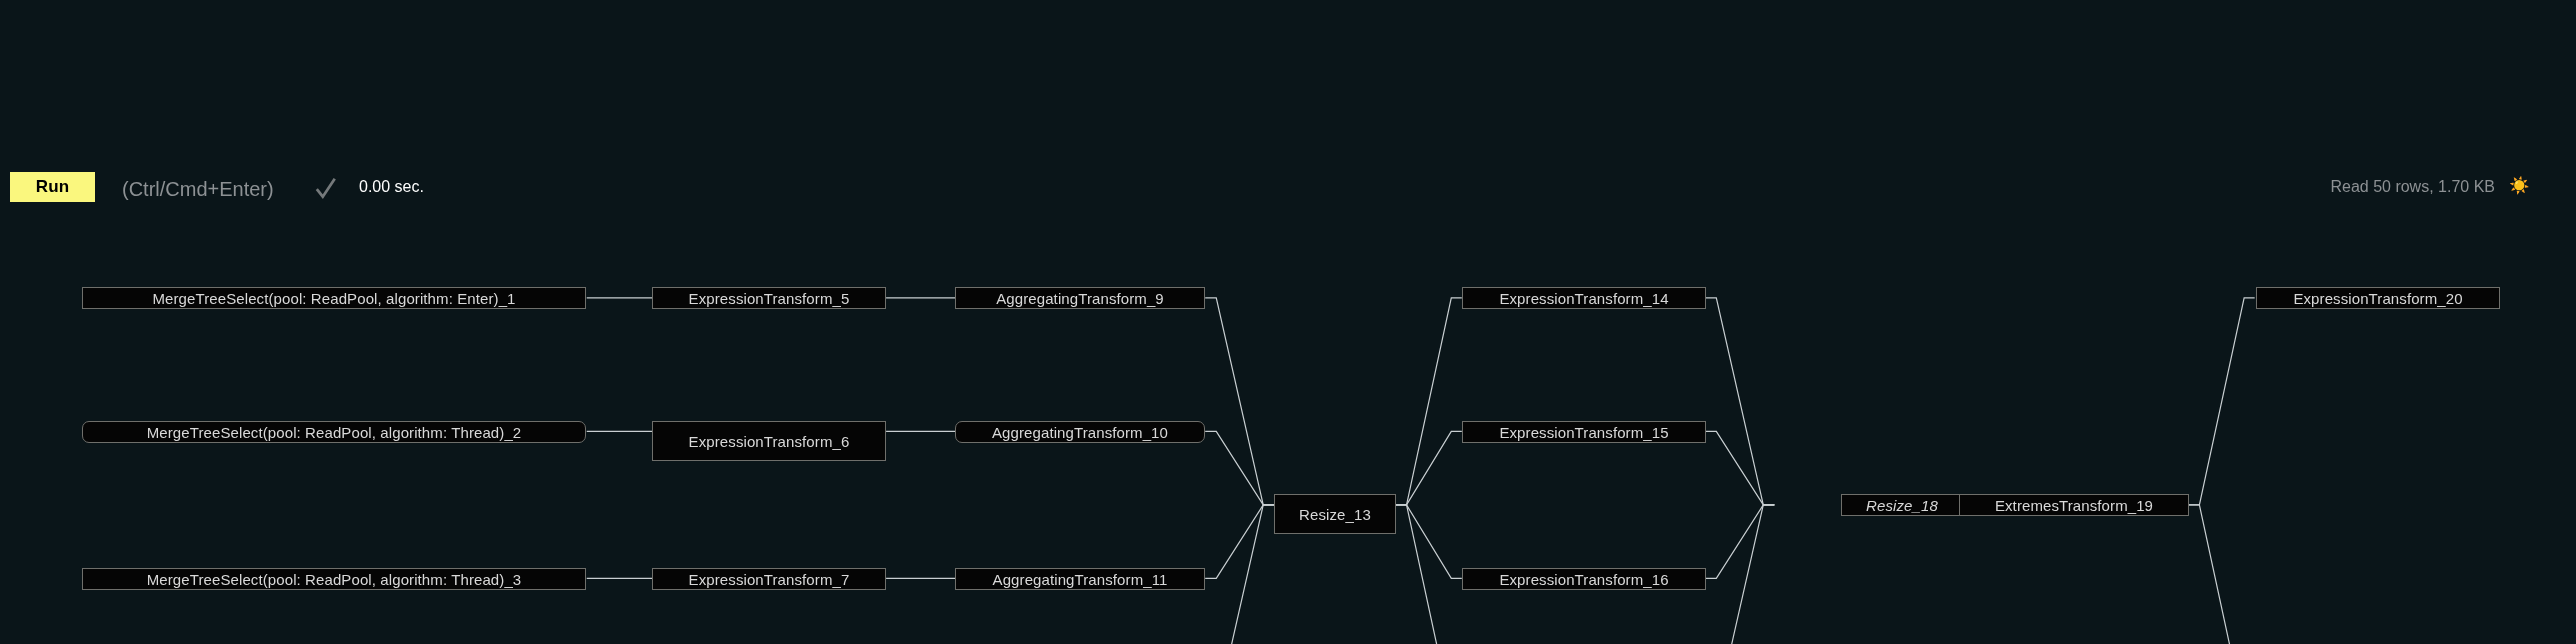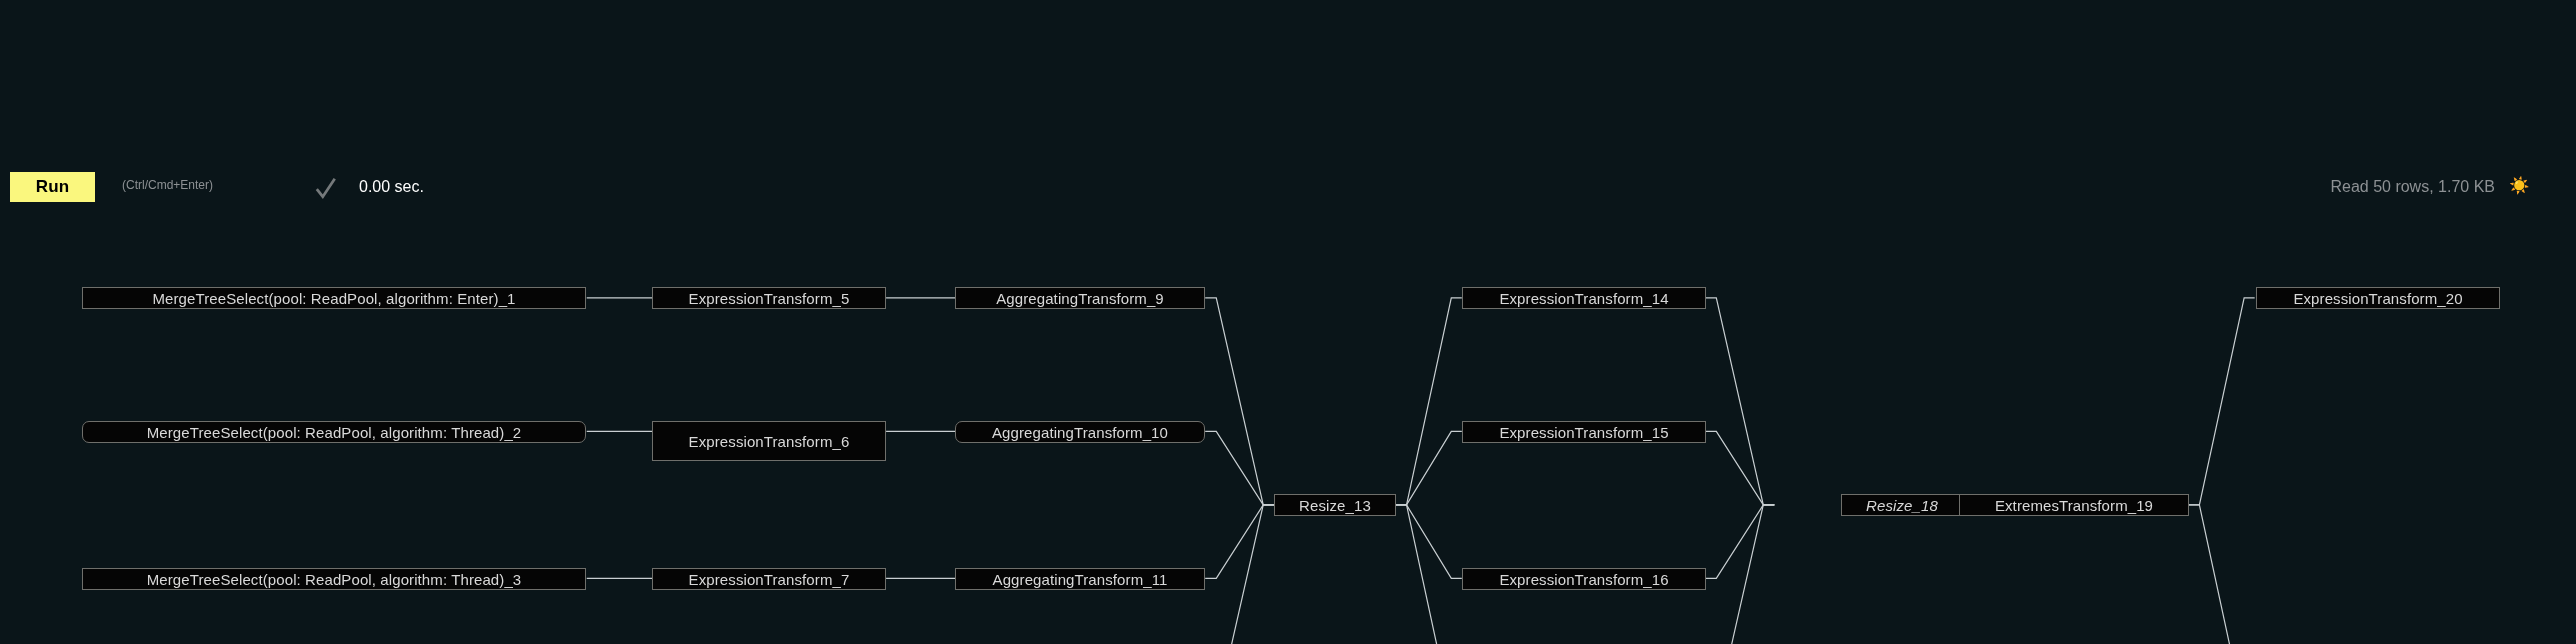--- a/index.html
+++ b/index.html
@@ -59,21 +59,21 @@
     font-family: "Liberation Sans", sans-serif;
     font-size: 17px;
     font-weight: bold;
     line-height: 30px;
     text-align: center;
     cursor: pointer;
     letter-spacing: 0.1px;
   }
   .hint {
     position: absolute; left: 122px; top: 18.7px;
-    font-size: 12px; color: #8d9194;
+    font-size: 20px; color: #8d9194;
     white-space: nowrap;
   }
   .check-icon {
     position: absolute; left: 313px; top: 16.5px;
     width: 25px; height: 25px;
   }
   .elapsed {
     position: absolute; left: 359px; top: 18.7px;
     font-size: 16px; color: #ffffff;
     white-space: nowrap;
@@ -156,21 +156,21 @@
     <div id="node-layer">
         <div class="gnode" style="left: 82px; top: 80px; width: 504px; height: 22px;">MergeTreeSelect(pool: ReadPool, algorithm: Enter)_1</div>
         <div class="gnode" style="left: 82px; top: 214px; width: 504px; height: 22px; border-radius: 7px;">MergeTreeSelect(pool: ReadPool, algorithm: Thread)_2</div>
         <div class="gnode" style="left: 82px; top: 361px; width: 504px; height: 22px;">MergeTreeSelect(pool: ReadPool, algorithm: Thread)_3</div>
         <div class="gnode" style="left: 652px; top: 80px; width: 234px; height: 22px;">ExpressionTransform_5</div>
         <div class="gnode" style="left: 652px; top: 214px; width: 234px; height: 40px;">ExpressionTransform_6</div>
         <div class="gnode" style="left: 652px; top: 361px; width: 234px; height: 22px;">ExpressionTransform_7</div>
         <div class="gnode" style="left: 955px; top: 80px; width: 250px; height: 22px;">AggregatingTransform_9</div>
         <div class="gnode" style="left: 955px; top: 214px; width: 250px; height: 22px; border-radius: 7px;">AggregatingTransform_10</div>
         <div class="gnode" style="left: 955px; top: 361px; width: 250px; height: 22px;">AggregatingTransform_11</div>
-        <div class="gnode" style="left: 1274px; top: 287px; width: 122px; height: 22px;">Resize_13</div>
+        <div class="gnode" style="left: 1274px; top: 287px; width: 122px; height: 40px;">Resize_13</div>
         <div class="gnode" style="left: 1462px; top: 80px; width: 244px; height: 22px;">ExpressionTransform_14</div>
         <div class="gnode" style="left: 1462px; top: 214px; width: 244px; height: 22px;">ExpressionTransform_15</div>
         <div class="gnode" style="left: 1462px; top: 361px; width: 244px; height: 22px;">ExpressionTransform_16</div>
         <div class="gnode" style="left: 1841px; top: 287px; width: 122px; height: 22px; font-style: italic;">Resize_18</div>
         <div class="gnode" style="left: 1959px; top: 287px; width: 230px; height: 22px;">ExtremesTransform_19</div>
         <div class="gnode" style="left: 2256px; top: 80px; width: 244px; height: 22px;">ExpressionTransform_20</div>
       </div>
   </div>
 
 </div>

